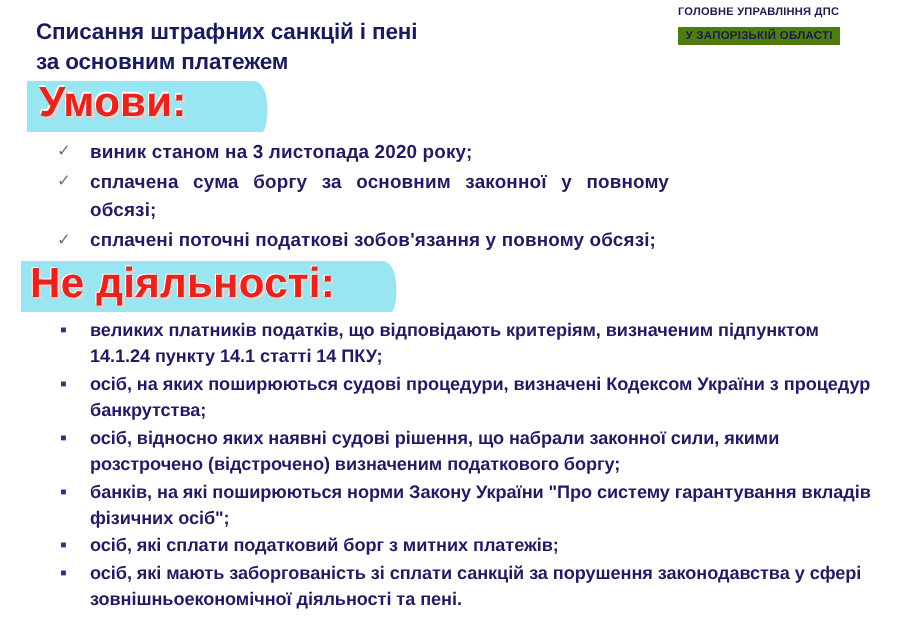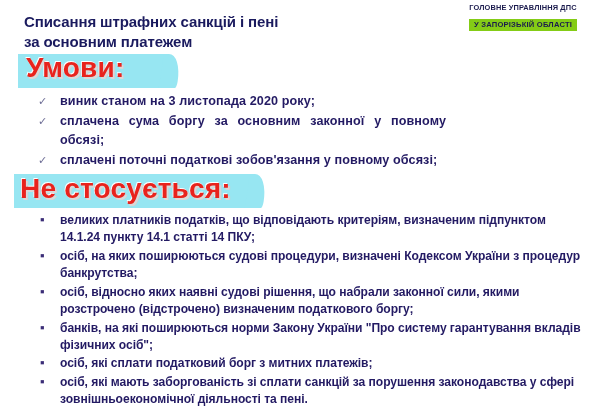--- a/index.html
+++ b/index.html
@@ -14,39 +14,38 @@
     overflow: hidden;
     position: relative;
   }
 
   
   #agency-badge {
     position: absolute;
     top: 4px;
     right: 6px;
     width: 142px;
-    text-align: center;
     line-height: 1.15;
   }
   #agency-badge .line1 {
     display: block;
     font-size: 7.4px;
     font-weight: bold;
     color: #1b1b4d;
     letter-spacing: 0.15px;
     white-space: nowrap;
   }
   #agency-badge .line2 {
     display: inline-block;
     margin-top: 2px;
     padding: 1.5px 5px 2px 5px;
     font-size: 7.6px;
     font-weight: bold;
     color: #1b1b4d;
-    background: #84cc16;
+    background: #4d7c0f;
     letter-spacing: 0.2px;
     white-space: nowrap;
   }
 
   
   #page-title {
     position: absolute;
     top: 12px;
     left: 24px;
     width: 430px;
@@ -188,21 +187,21 @@
     <span class="marker">✓</span>
     <span class="item-text">сплачена сума боргу за основним законної у повному обсязі;</span>
   </li>
   <li>
     <span class="marker">✓</span>
     <span class="item-text">сплачені поточні податкові зобов'язання у повному обсязі;</span>
   </li>
 </ul>
 
 <div class="section-band" id="band-exclusions"></div>
-<div class="section-title" id="title-exclusions">Не стосується:</div>
+<div class="section-title" id="title-exclusions">Не діяльності:</div>
 
 <ul class="bullet-list" id="exclusions-list">
   <li>
     <span class="marker">▪</span>
     <span class="item-text">великих платників податків, що відповідають критеріям, визначеним підпунктом 14.1.24 пункту 14.1 статті 14 ПКУ;</span>
   </li>
   <li>
     <span class="marker">▪</span>
     <span class="item-text">осіб, на яких поширюються судові процедури, визначені Кодексом України з процедур банкрутства;</span>
   </li>

